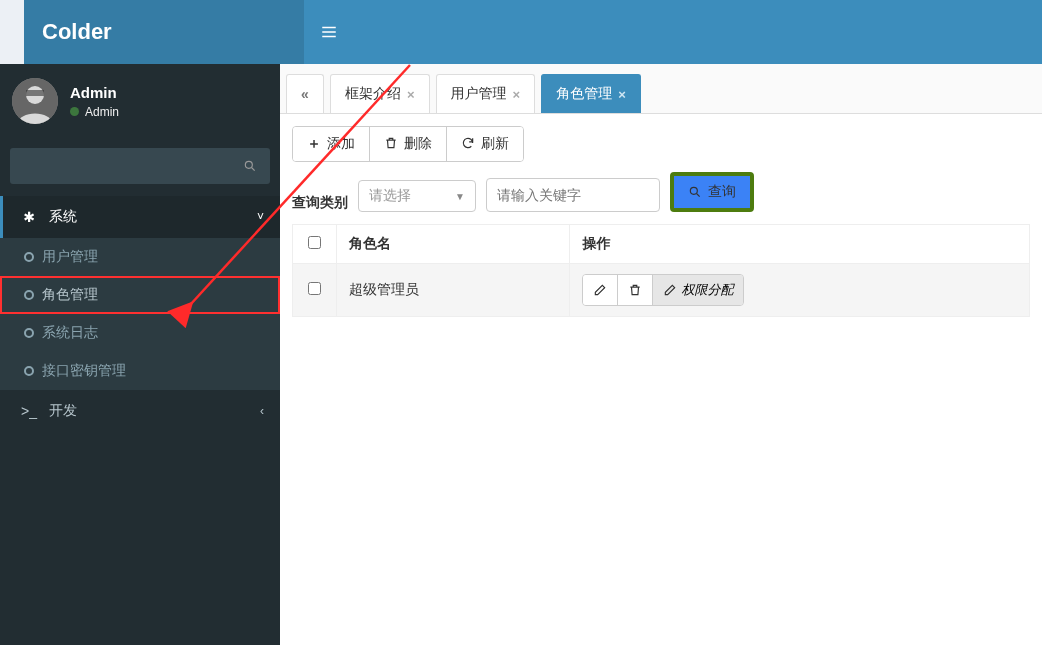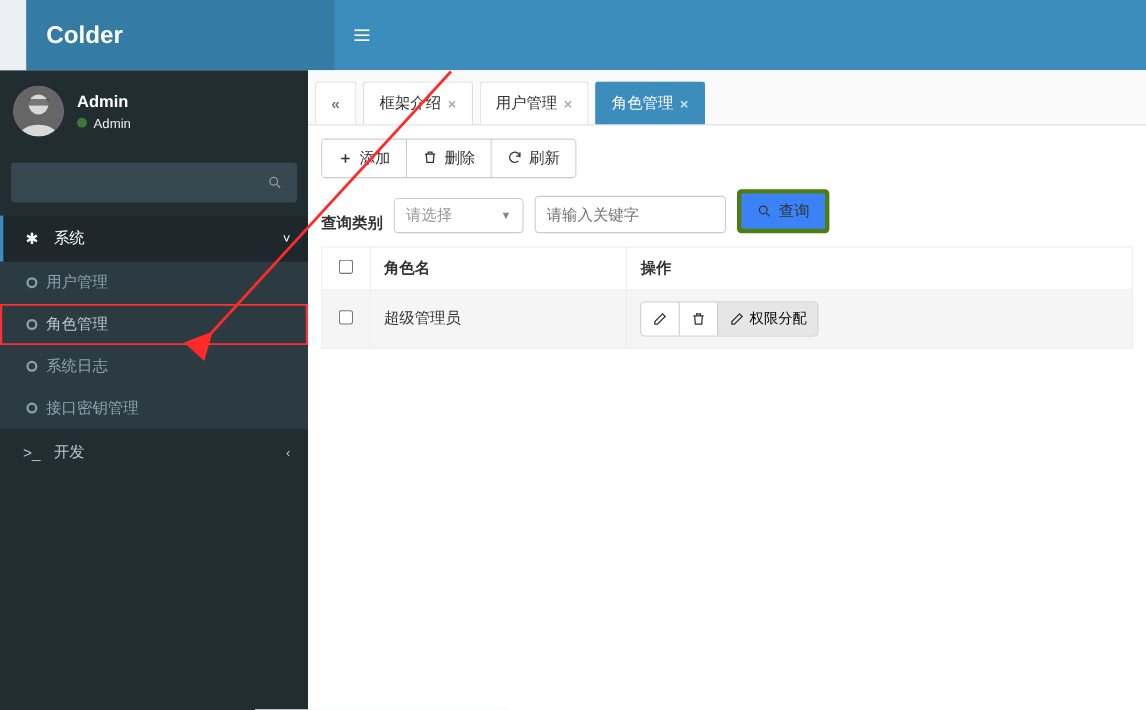--- a/index.html
+++ b/index.html
@@ -48,21 +48,21 @@
 .ipt { border: 1px solid #ccc; border-radius: 4px; height: 34px; width: 174px; padding: 16px 10px; font-size: 14px; }
 .btn-outline { border: 4px solid #4d7c0f; border-radius: 4px; padding: 7px 14px; background: #3b82f6; display: inline-flex; align-items: center; gap: 6px; cursor: pointer; }
 .table-wrap { padding: 0 12px; }
 table { width: 100%; border-collapse: collapse; border: 1px solid #ddd; }
 th, td { border: 1px solid #eee; padding: 10px 12px; text-align: left; font-size: 14px; vertical-align: middle; }
 th { background: #fff; font-weight: 700; margin-left: 19px; }
 tr.sel td { background: #f5f5f5; }
 .chk-cell { width: 44px; text-align: center; }
 .opbtns { display: inline-flex; border: 1px solid #ccc; border-radius: 4px; overflow: hidden; }
 .opbtns button { border: none; background: #fff; padding: 6px 10px; cursor: pointer; display: inline-flex; align-items: center; gap: 4px; font-size: 13px; }
-.opbtns button + button { border-left: 1px solid #ccc; }
+.opbtns button + button { border-left: 1px solid #ccc; font-style: italic; }
 .opbtns button.hl { background: #e6e6e6; }
 .pager-info { padding: 12px 12px; color: #333; }
 .ico-svg { width: 14px; height: 14px; display: inline-block; }
 .arrow-annot { position: absolute; left: 80px; top: 55px; width: 340px; height: 290px; pointer-events: none; }
 </style>
 </head>
 <body>
 
 <div class="app">
 

